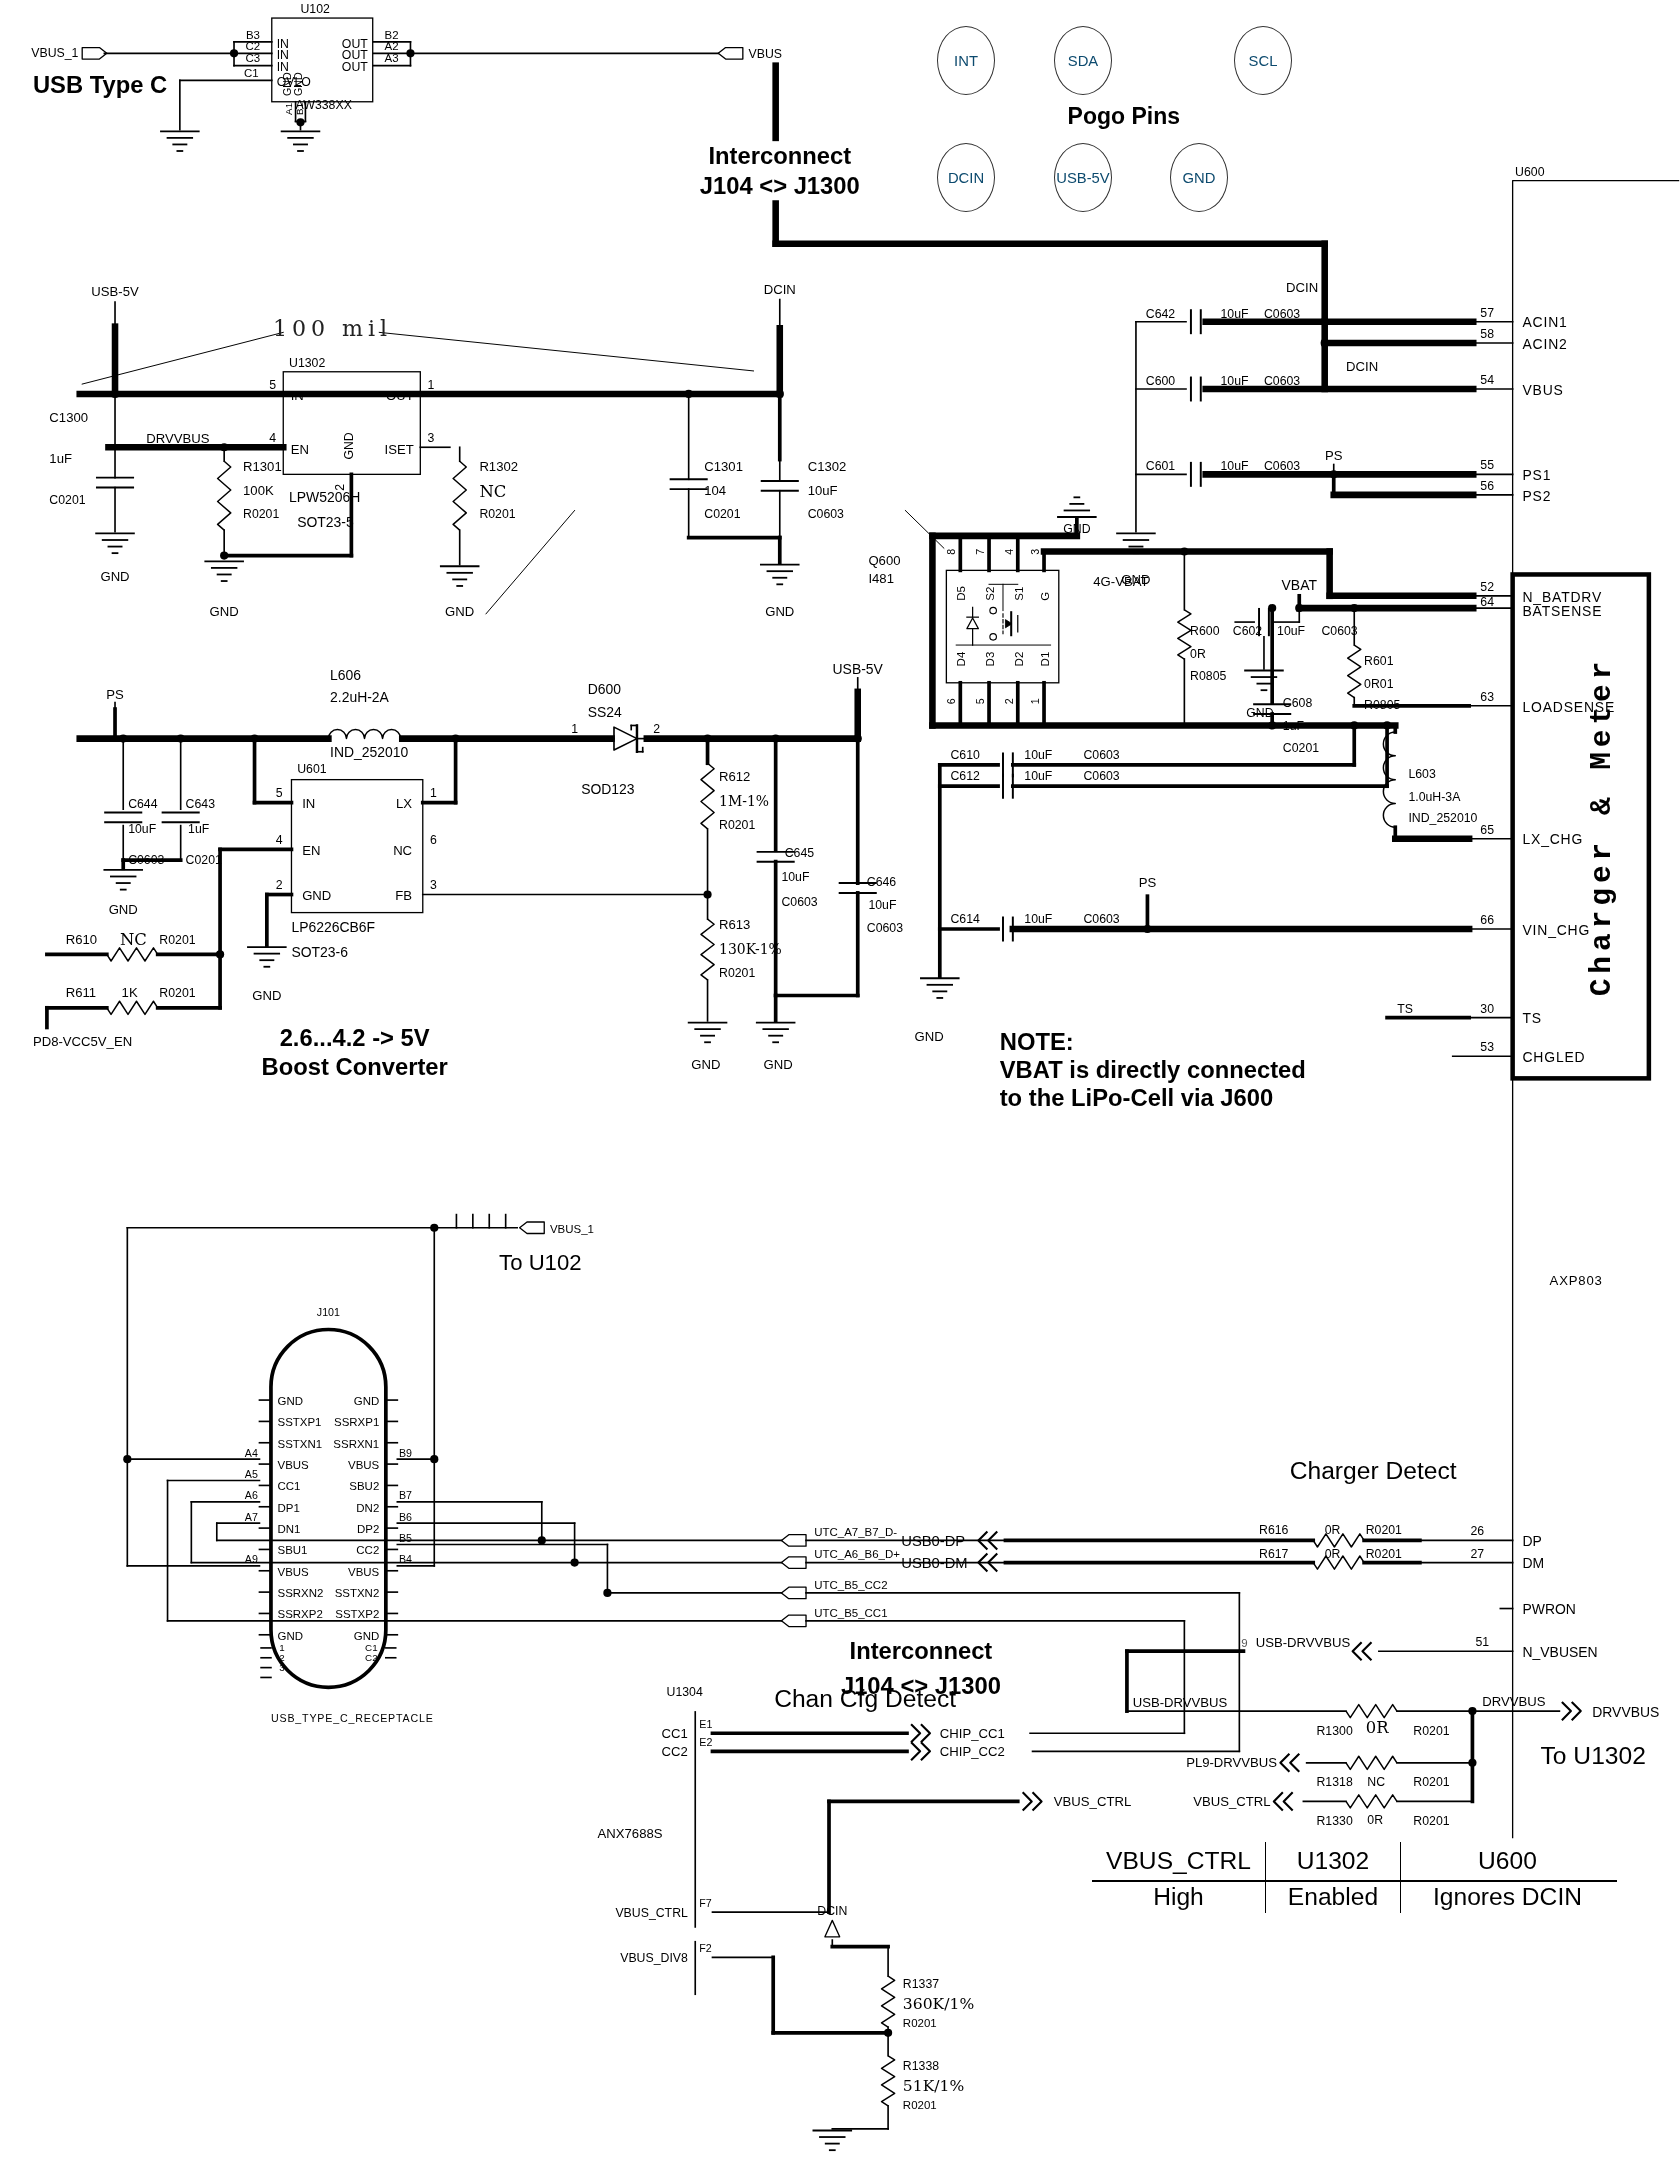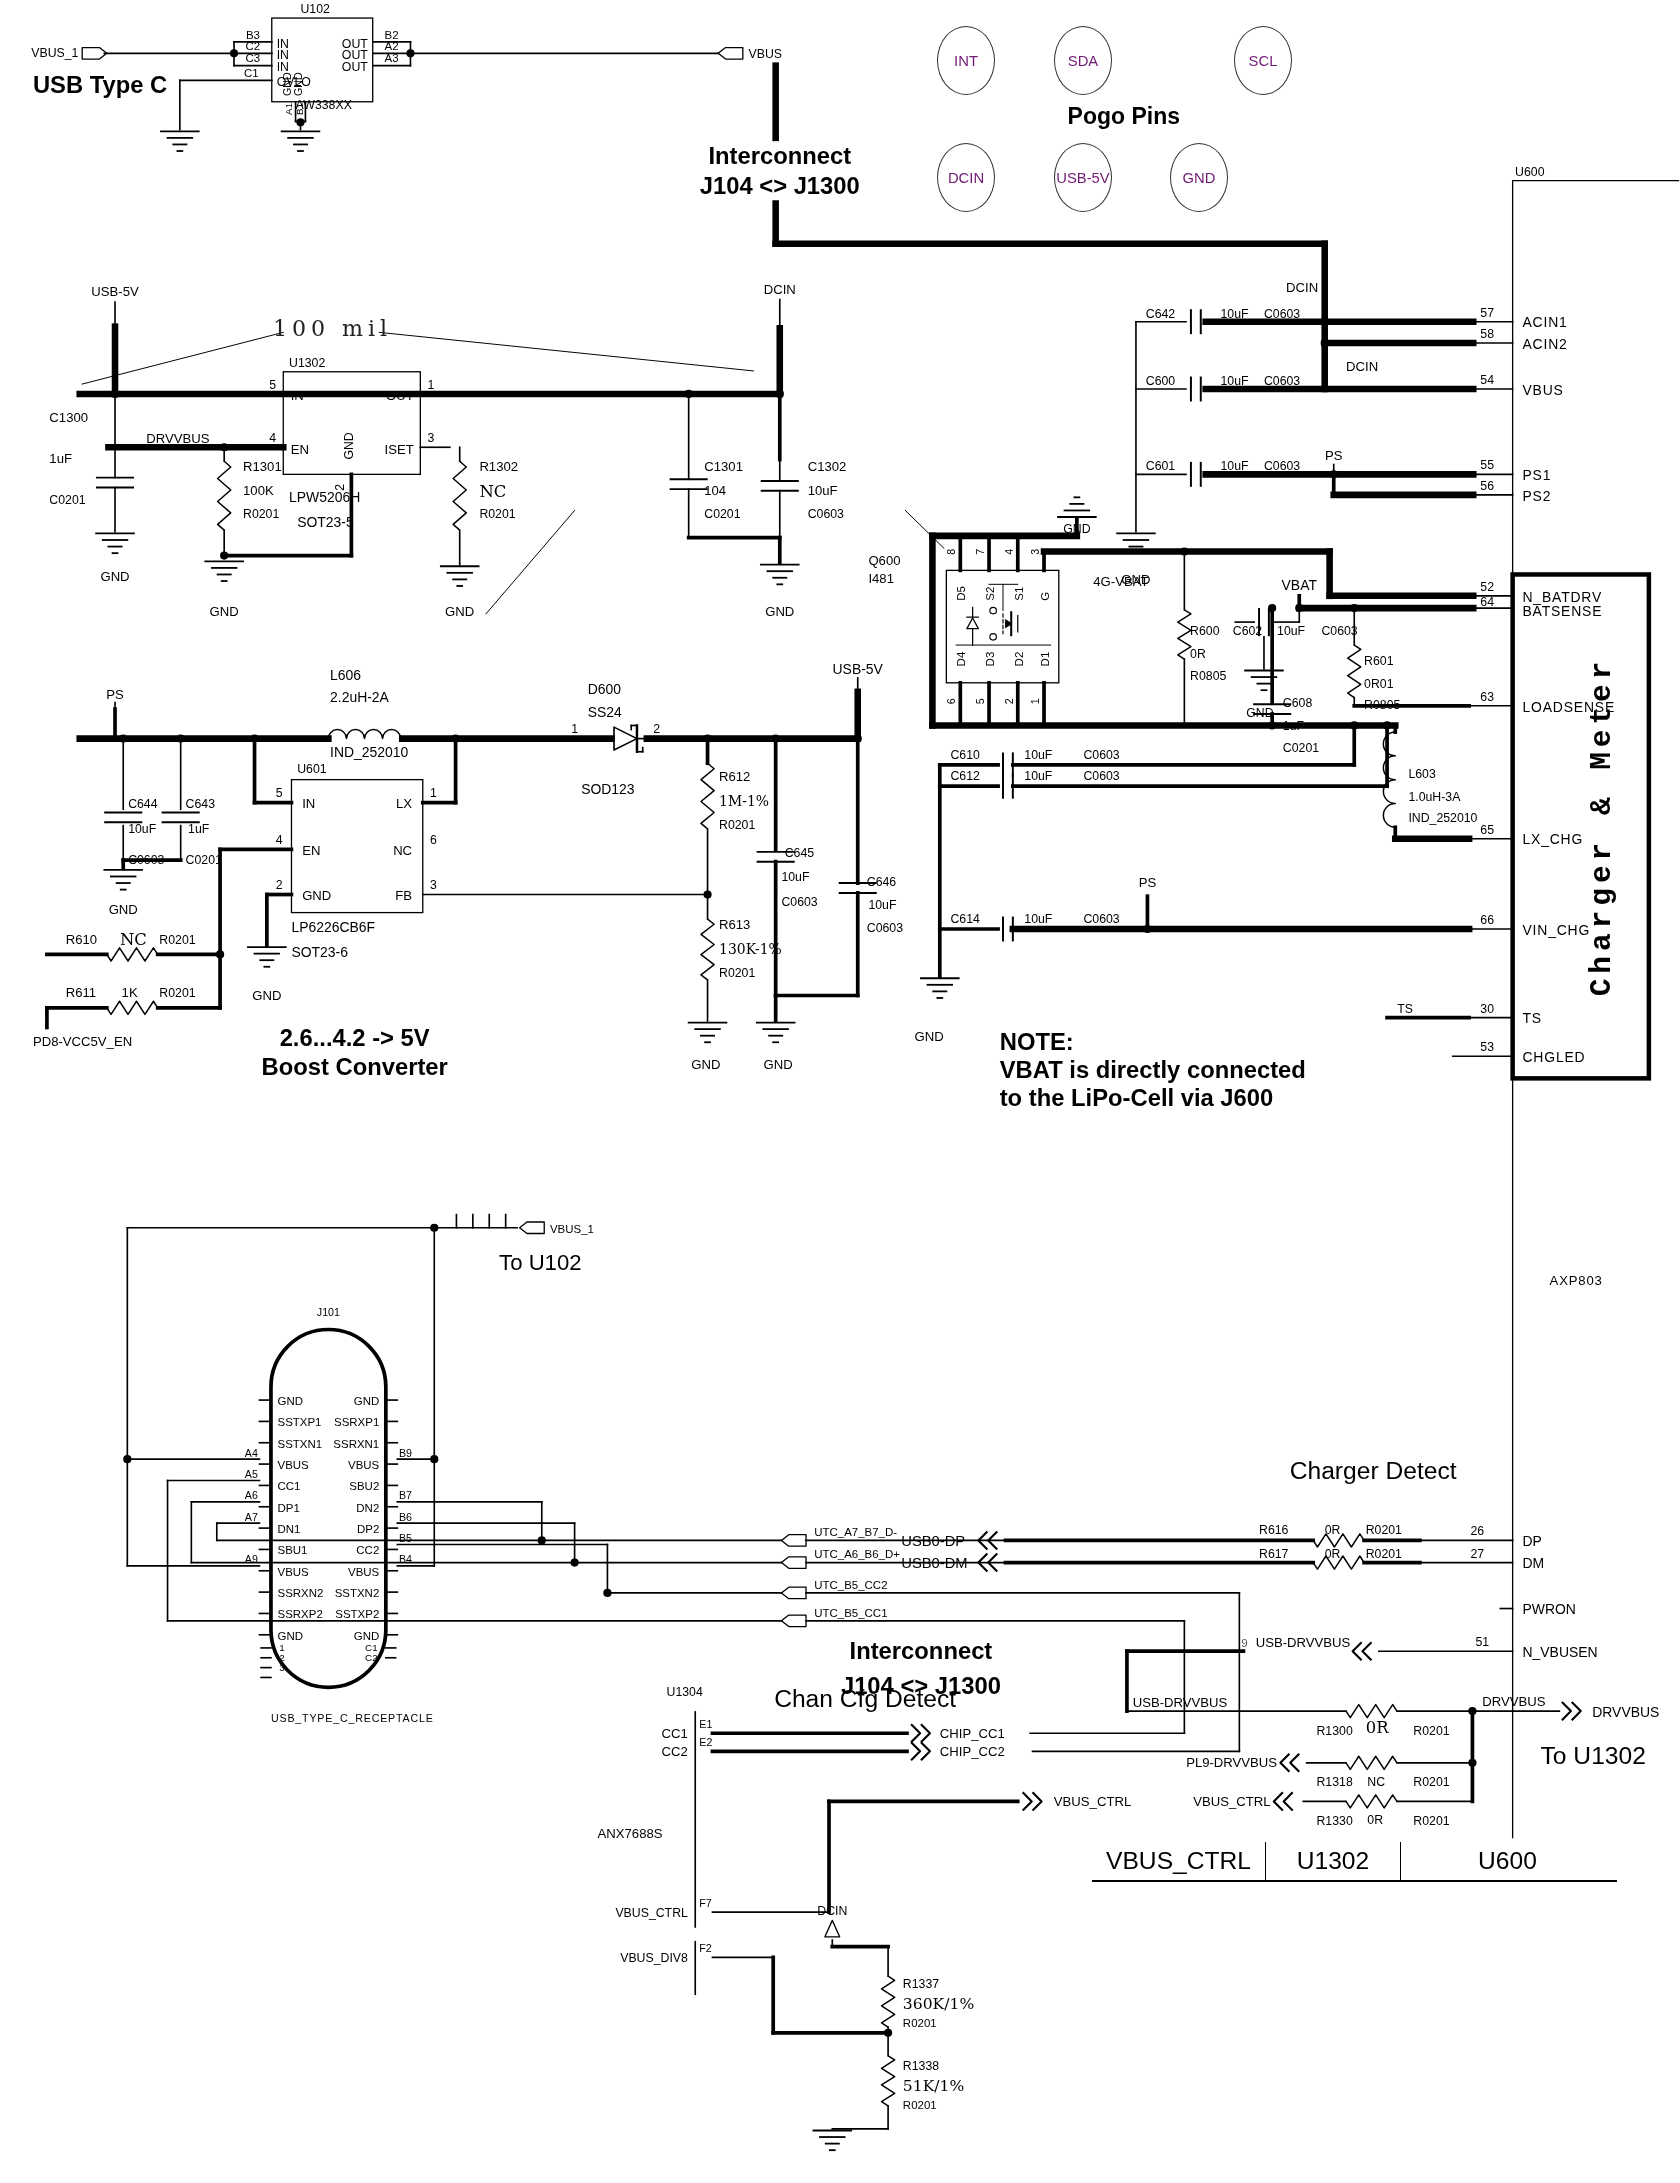--- a/index.html
+++ b/index.html
@@ -1,19 +1,19 @@
 <!DOCTYPE html>
 <html style="font-size:13px"><head>
 <meta charset="utf-8">
 <style>
   html,body{margin:0;padding:0;background:#fff;}
   .schematic{position:relative;width:1681px;height:2183px;background:#ffffff;font-family:"Liberation Sans",sans-serif;overflow:hidden;}
   svg{position:absolute;left:0;top:0;}
   .pogo-circle{position:absolute;width:56px;height:67px;border:1.6px solid #333;border-radius:50%;
-    display:flex;align-items:center;justify-content:center;font-size:14.8px;color:#701a75;background:#fff;}
+    display:flex;align-items:center;justify-content:center;font-size:14.8px;color:#0c4a6e;background:#fff;}
   .pogo-title{position:absolute;left:983px;top:103px;width:197px;text-align:right;font-size:23px;font-weight:bold;}
   .vtable{position:absolute;left:1092px;top:1842px;width:525px;font-size:24.6px;color:#000;}
   .vrow{display:flex;}
   .vrow > div{text-align:center;padding:4.9px 0;}
   .c1{width:173px;} .c2{width:134px;border-left:1.6px solid #000;border-right:1.6px solid #000;} .c3{width:213px;}
   .vhead{border-bottom:2.5px solid #000;}
   .vbody .vrow > div{padding:1.6px 0;}
 </style>
 </head>
 <body>
@@ -799,16 +799,21 @@
       <span>GND</span>
     </div>
 
   <div class="vtable">
     <div class="vrow vhead">
       <div class="c1">VBUS_CTRL</div>
       <div class="c2">U1302</div>
       <div class="c3">U600</div>
     </div>
     <div class="vbody">
+      <div class="vrow">
+        <div class="c1">High</div>
+        <div class="c2">Enabled</div>
+        <div class="c3">Ignores DCIN</div>
+      </div>
     </div>
   </div>
 </div>
 
 
 </body></html>

